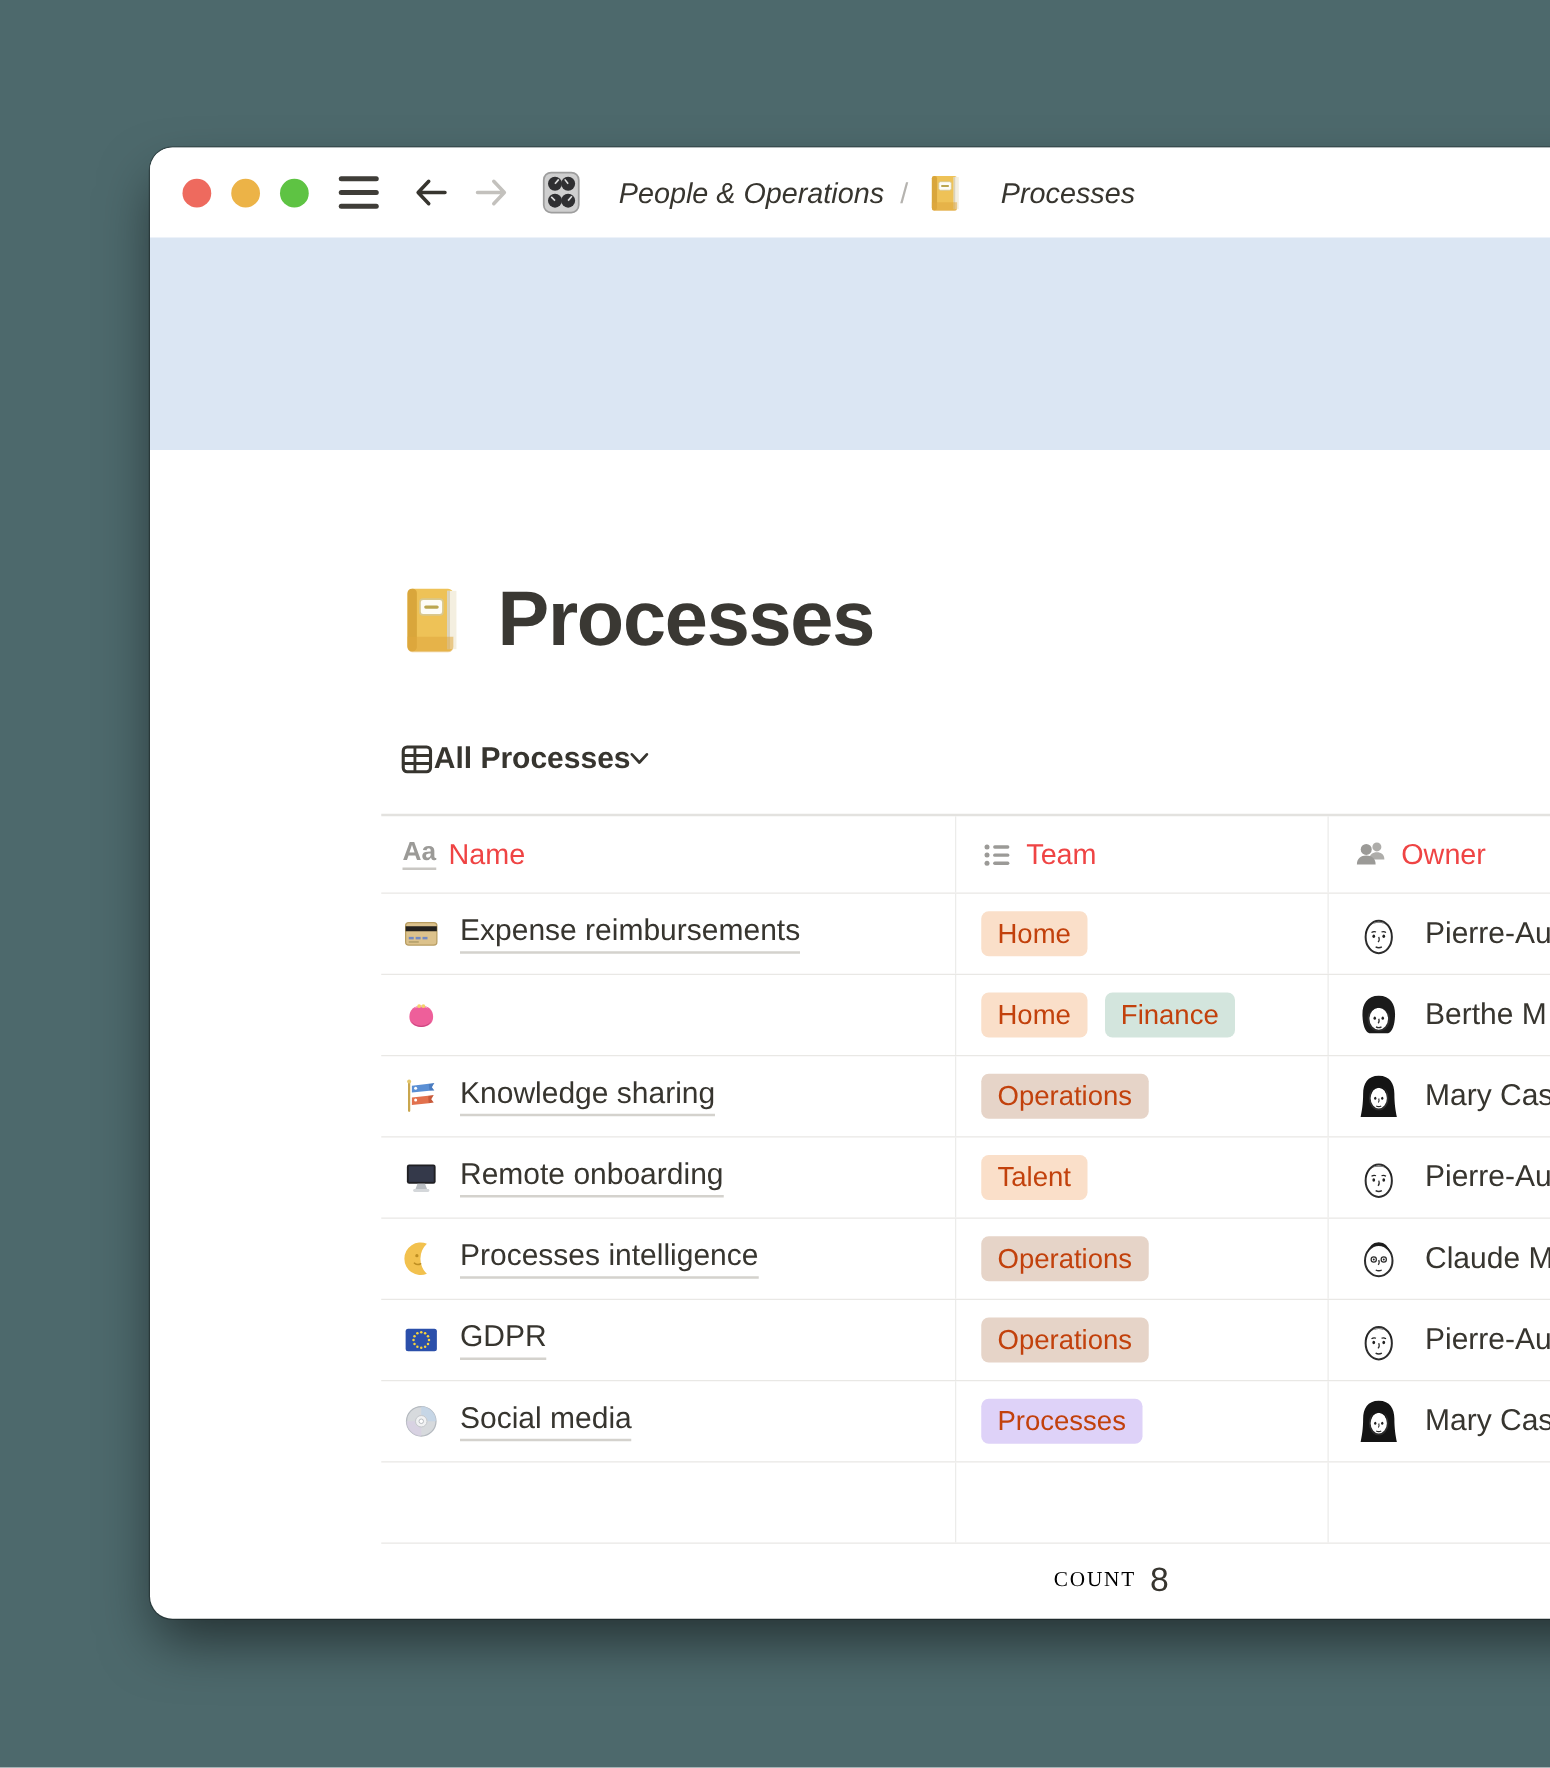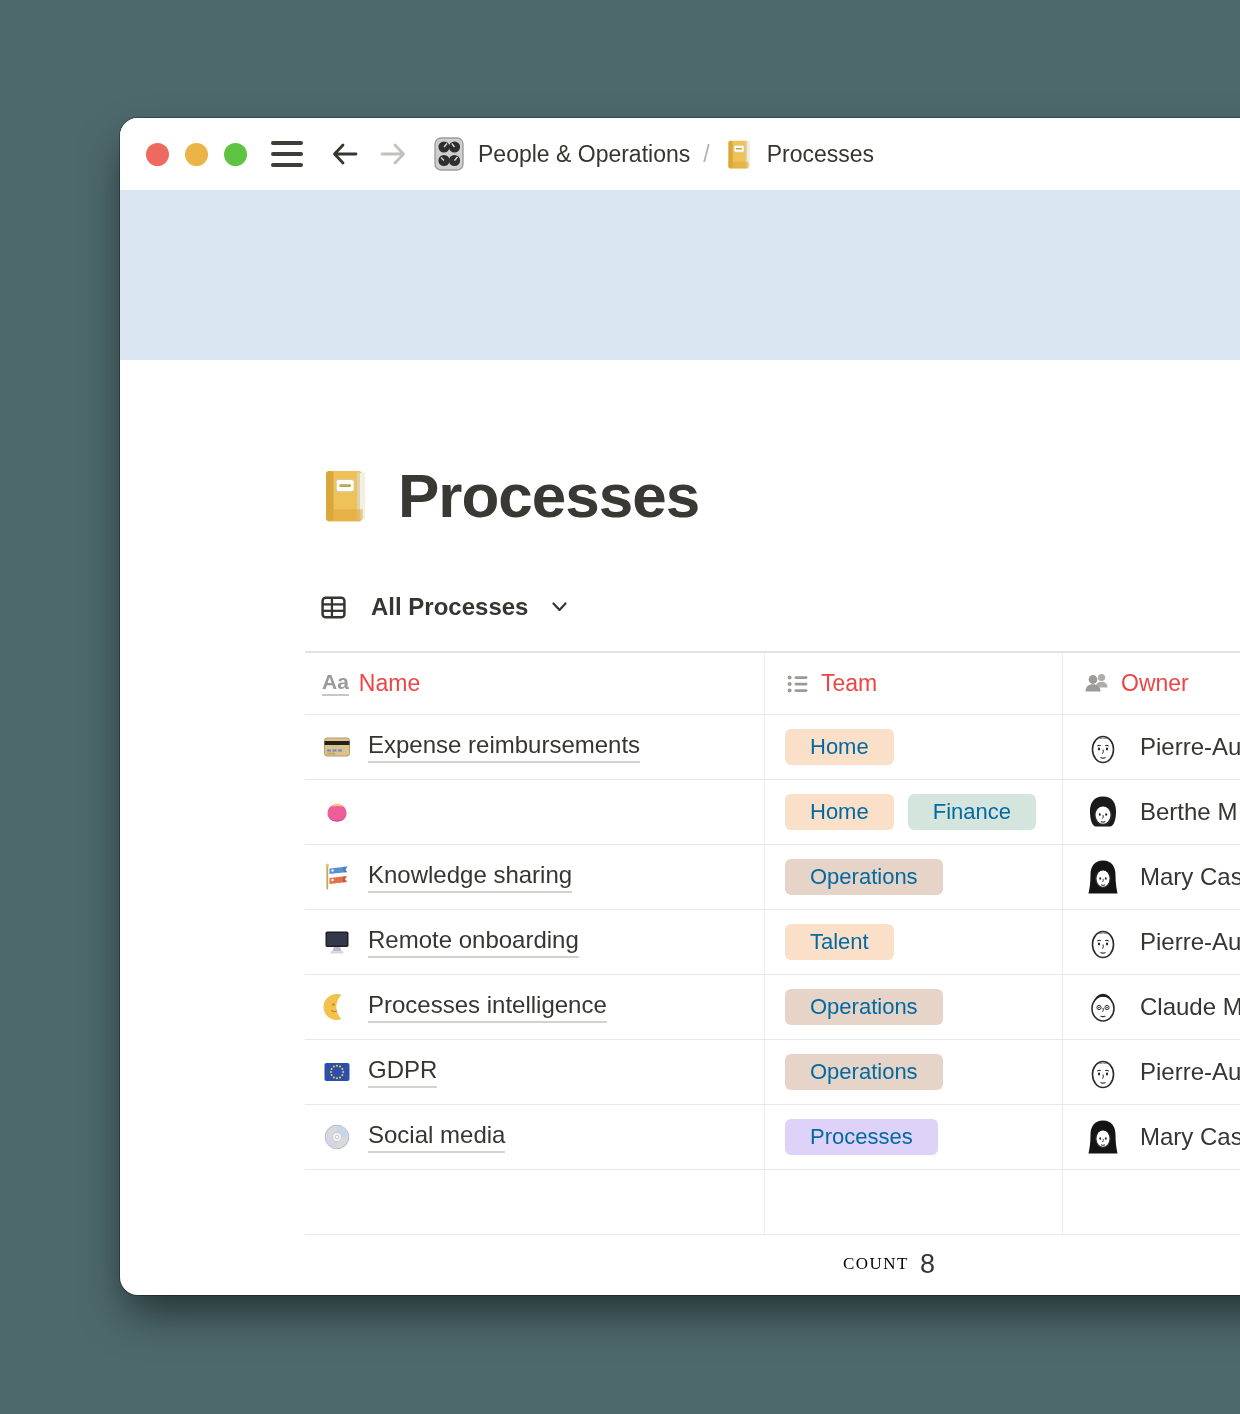--- a/index.html
+++ b/index.html
@@ -24,47 +24,47 @@
   }
   .traffic { display:flex; gap:16px; align-items:center; }
   .light { width:23px; height:23px; border-radius:50%; }
   .light.red    { background:#ee6a5e; }
   .light.yellow { background:#ecb347; }
   .light.green  { background:#5ec343; }
   .hamburger { margin-left:24px; width:32px; display:flex; flex-direction:column; gap:7px; cursor:pointer; }
   .hamburger i { display:block; height:4px; border-radius:2px; background:#3f3d38; }
   .navarrows { display:flex; align-items:center; gap:16px; margin-left:26px; }
   .breadcrumb { display:flex; align-items:center; margin-left:22px; font-size:23px; }
-  .bc-item { display:flex; align-items:center; gap:11px; cursor:pointer; }
+  .bc-item { display:flex; align-items:center; gap:28px; cursor:pointer;font-style:italic; }
   .bc-sep { color:#b5b3af; margin:0 13px; font-size:23px; }
   
   .cover { height:170px; background:#dbe6f3; }
   
   .pagetitle { margin:100px 0 0 196px; display:flex; align-items:center; gap:22px; }
   .pagetitle .ptxt { font-size:62px; font-weight:700; letter-spacing:-1px; color:#3a3833; }
   
   .viewbar { position:relative; margin:56px 0 0 200px; height:40px; display:flex; align-items:center; }
-  .viewsel { display:flex; align-items:center; gap:24px; cursor:pointer; }
+  .viewsel { display:flex; align-items:center; gap:0; cursor:pointer; }
   .viewname { font-size:24px; font-weight:600; color:#37352f; }
   
   .table { margin:24px 0 0 185px; border-top:2px solid #e3e2df; }
   .trow { display:flex; align-items:stretch; border-bottom:1px solid #e9e8e5; }
   .trow.header { height:62px; }
   .trow.data, .trow.empty { height:65px; }
   .cell { display:flex; align-items:center; overflow:hidden; white-space:nowrap; }
   .c-name { width:460px; padding-left:17px; border-right:1px solid #ececea; }
   .c-team { width:298px; padding-left:20px; border-right:1px solid #ececea; }
   .c-owner { flex:1; padding-left:20px; }
   .hlabel { font-size:23px; color:#ef4444; margin-left:10px; }
   .aa { font-size:21px; font-weight:700; color:#9b9a97; border-bottom:2px solid #c9c7c3; line-height:1.05; }
   .rowicon { width:30px; display:flex; justify-content:center; margin-right:16px; flex:none; }
   .namelink { font-size:24px; font-weight:400; color:#37352f; border-bottom:2px solid #d4d2cd; padding-bottom:2px; cursor:pointer; }
   .chip {
-    display:inline-block; font-size:22px; color:#0369a1;
-    height:36px; line-height:36px; padding:0 25px; border-radius:6px;
+    display:inline-block; font-size:22px; color:#c2410c;
+    height:36px; line-height:36px; padding:0 13px; border-radius:6px;
     margin-right:14px;
   }
   .avatar { width:40px; height:40px; margin-right:17px; flex:none; }
   .ownername { font-size:24px; color:#37352f; }
   
   .calcrow { width:646px; height:58px; display:flex; align-items:center; justify-content:flex-end; padding-right:16px; margin-left:185px; gap:11px; cursor:pointer; }
   .calclabel { font-size:17px; letter-spacing:1.5px; color:#000000;font-family:Liberation Serif, serif; }
   .calcvalue { font-size:27px; font-weight:500; color:#37352f; }
   svg { display:block; }
   .defs { position:absolute; width:0; height:0; overflow:hidden; }

